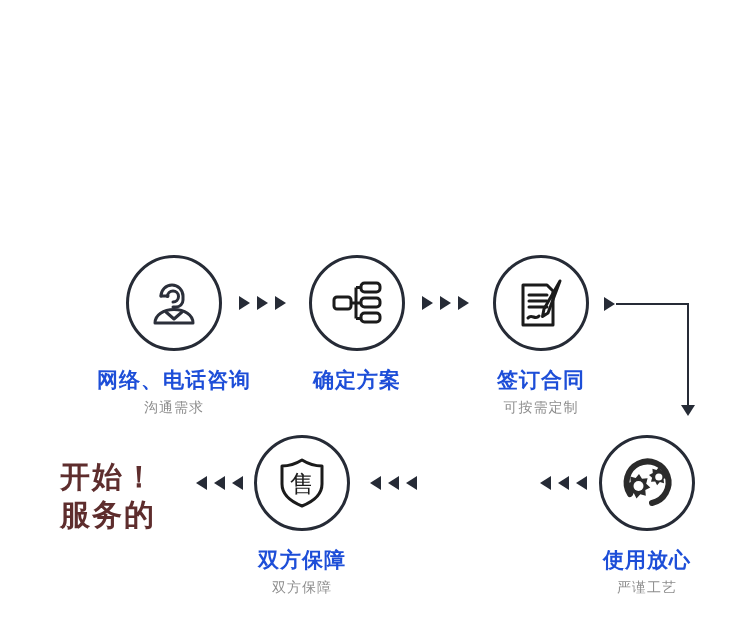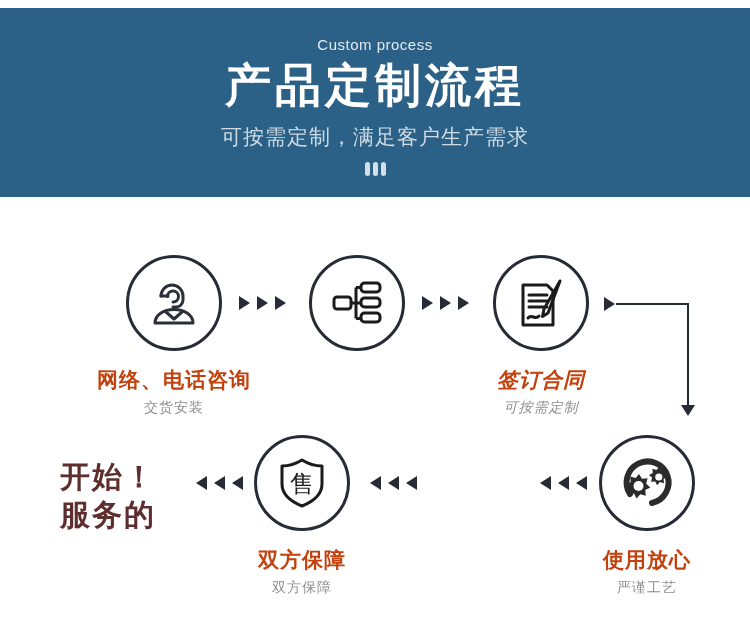--- a/index.html
+++ b/index.html
@@ -95,21 +95,21 @@
     box-sizing: border-box;
     display: flex;
     align-items: center;
     justify-content: center;
   }
   .step-circle svg { display: block; }
   .step-title {
     margin-top: 16px;
     font-size: 21px;
     font-weight: 700;
-    color: #c2410c;
+    color: #1d4ed8;
     letter-spacing: 1px;
     line-height: 26px;
   }
   .step-sub {
     margin-top: 5px;
     font-size: 14px;
     font-weight: 400;
     color: #8d8d8d;
     letter-spacing: 1px;
     line-height: 18px;
@@ -180,74 +180,65 @@
     letter-spacing: 2px;
     text-align: left;
   }
   .service-start .ln { display: block; white-space: nowrap; }
 </style>
 </head>
 <body>
 
 <div id="page">
 
-  <div class="header">
-    <div class="header-eyebrow">Custom process</div>
-    <div class="header-title">产品定制流程</div>
-    <div class="header-sub">可按需定制，满足客户生产需求</div>
-    <div class="header-dots">
-      <i></i>
-      <i></i>
-      <i></i>
-    </div>
-  </div>
 
   <div class="step" style="left:89px; top:255px;">
     <div class="step-circle">
       <svg width="56" height="56" viewBox="0 0 56 56">
         <g fill="none" stroke="#2b2f3a" stroke-width="3" stroke-linecap="round" stroke-linejoin="round">
           <path d="M15 21 a11 11 0 0 1 22 0 v4 a7 7 0 0 1 -7 7 h-3"></path>
           <path d="M21.5 21.5 a5.5 5.5 0 1 1 5.5 5.5"></path>
           <path d="M15 21 h7"></path>
           <path d="M9 48 c0-8 8.5-13.5 19-13.5 S47 40 47 48 Z"></path>
           <path d="M20 37 l8 7 l8-7"></path>
         </g>
       </svg>
     </div>
     <div class="step-title">网络、电话咨询</div>
-    <div class="step-sub">交货安装</div>
+    <div class="step-sub">沟通需求</div>
   </div>
 
   <div class="arrows" style="left:239px; top:296px;">
     <span class="tri-r"></span>
     <span class="tri-r"></span>
     <span class="tri-r"></span>
   </div>
 
   <div class="step" style="left:272px; top:255px;">
     <div class="step-circle">
       <svg width="56" height="56" viewBox="0 0 56 56">
         <g fill="none" stroke="#1b1b1b" stroke-width="3" stroke-linejoin="round">
           <rect x="5" y="22" width="17" height="12" rx="3"></rect>
           <rect x="32" y="8" width="19" height="9" rx="3.5"></rect>
           <rect x="32" y="23" width="19" height="9" rx="3.5"></rect>
           <rect x="32" y="38" width="19" height="9" rx="3.5"></rect>
           <path d="M22 28 h5 M27 12.5 v31 M27 12.5 h5 M27 28 h5 M27 43.5 h5"></path>
         </g>
       </svg>
     </div>
+    <div class="step-title">确定方案</div>
   </div>
 
   <div class="arrows" style="left:422px; top:296px;">
     <span class="tri-r"></span>
     <span class="tri-r"></span>
     <span class="tri-r"></span>
   </div>
 
-  <div class="step" style="left:456px; top:255px;font-style:italic;">
+  <div class="step" style="left:456px; top:255px;">
     <div class="step-circle">
       <svg width="56" height="56" viewBox="0 0 56 56">
         <g fill="none" stroke="#1b1b1b" stroke-width="3" stroke-linecap="round" stroke-linejoin="round">
           <path d="M10 10 h24 l6 6 v34 H10 Z"></path>
           <path d="M16 20 h18 M16 26 h18 M16 32 h18"></path>
           <path d="M15 43 c4-5 7 3 11-2"></path>
           <path d="M47 6 L31 34 l-1.5 7.5 L35 38 Z"></path>
         </g>
       </svg>
     </div>

